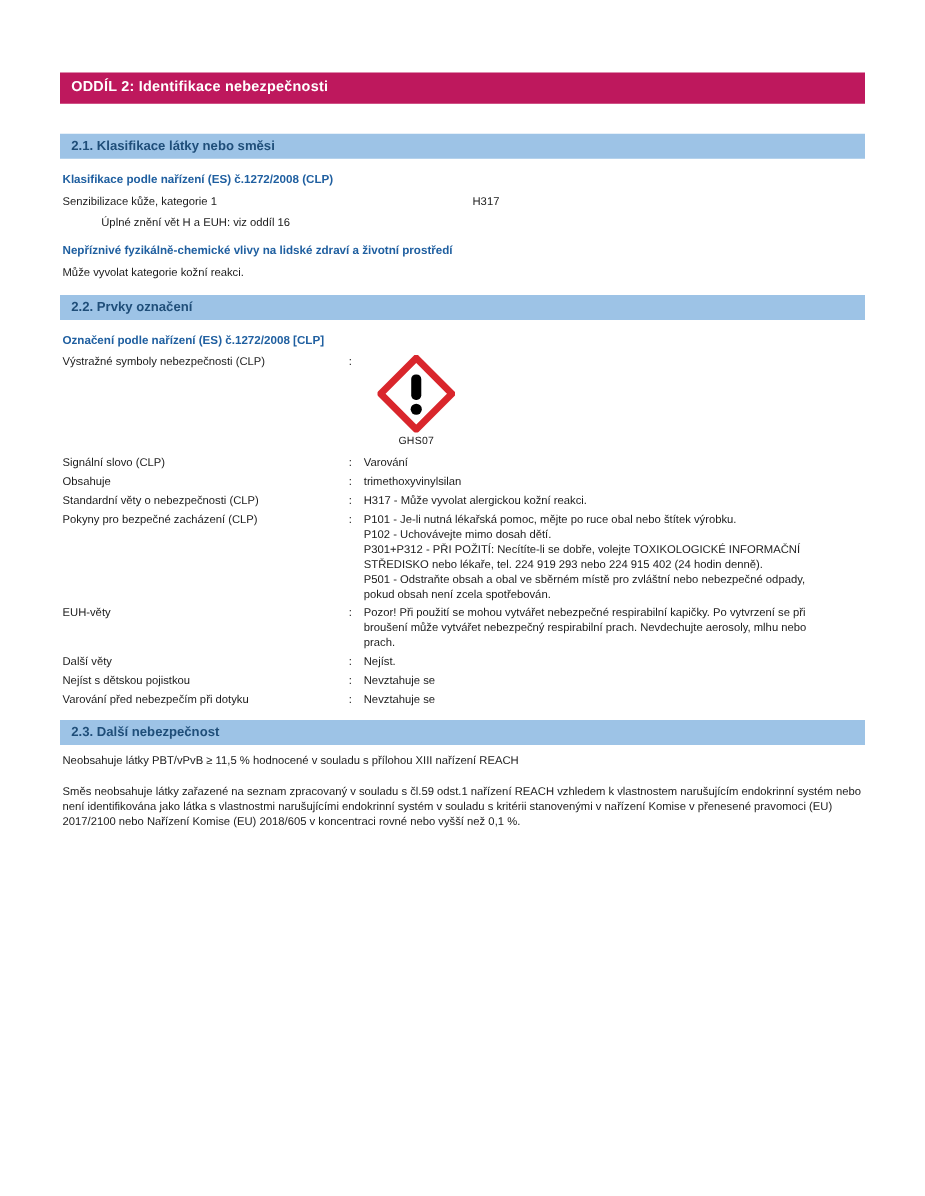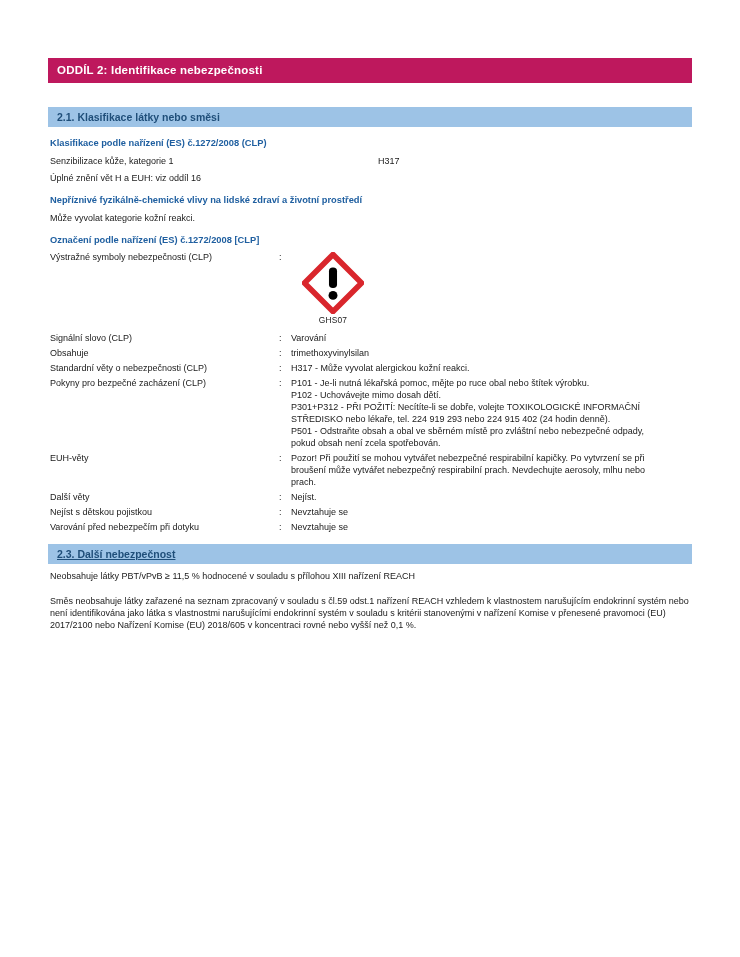--- a/index.html
+++ b/index.html
@@ -36,38 +36,38 @@
   .bar-sub {
     background: #9dc3e6;
     color: #1f4e79;
     font-weight: bold;
     font-size: 10.5px;
     padding: 4px 8px 4px 9px;
     line-height: 1.15;
   }
   .bar-sub.sp-1 { margin-top: 24px; }
   .bar-sub.sp-2 { margin-top: 12px; }
-  .bar-sub.sp-3 { margin-top: 10px; text-decoration: underline; }
+  .bar-sub.sp-3 { margin-top: 10px; }
 
   
   .head-blue {
     color: #1f5fa0;
     font-weight: bold;
     font-size: 9.3px;
     margin-top: 11px;
     padding-left: 2px;
     line-height: 1.2;
   }
   .para {
     font-size: 9px;
     padding-left: 2px;
     margin-top: 6px;
     line-height: 1.35;
   }
-  .para.tight { margin-top: 4px; }
+  .para.tight { margin-top: 4px; margin-left: 31px; }
   .para.block { margin-top: 13px; text-align: left; }
 
   
   .cls-row {
     position: relative;
     font-size: 9px;
     padding-left: 2px;
     margin-top: 6px;
     line-height: 1.35;
   }
@@ -145,20 +145,21 @@
     <span>Senzibilizace kůže, kategorie 1</span>
     <span class="code">H317</span>
   </div>
 
   <div class="para tight">Úplné znění vět H a EUH: viz oddíl 16</div>
 
   <div class="head-blue">Nepříznivé fyzikálně-chemické vlivy na lidské zdraví a životní prostředí</div>
 
   <div class="para">Může vyvolat kategorie kožní reakci.</div>
 
+  <div class="bar-sub sp-2">2.2. Prvky označení</div>
 
   <div class="head-blue">Označení podle nařízení (ES) č.1272/2008 [CLP]</div>
 
   <div class="picto-row">
     <span class="k">Výstražné symboly nebezpečnosti (CLP)</span>
     <span class="c">:</span>
     <div class="picto-wrap">
       <svg width="62" height="62" viewBox="0 0 100 100">
         <polygon points="50,4 96,50 50,96 4,50" fill="#ffffff" stroke="#d9262c" stroke-width="9" stroke-linejoin="miter"></polygon>
         <rect x="43.5" y="25" width="13" height="33" rx="6" fill="#000000"></rect>

